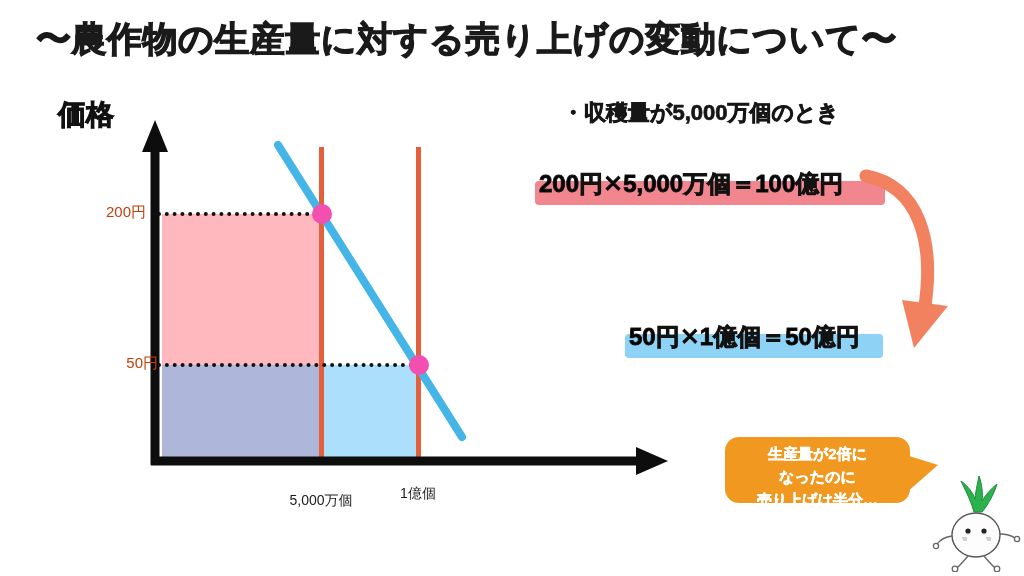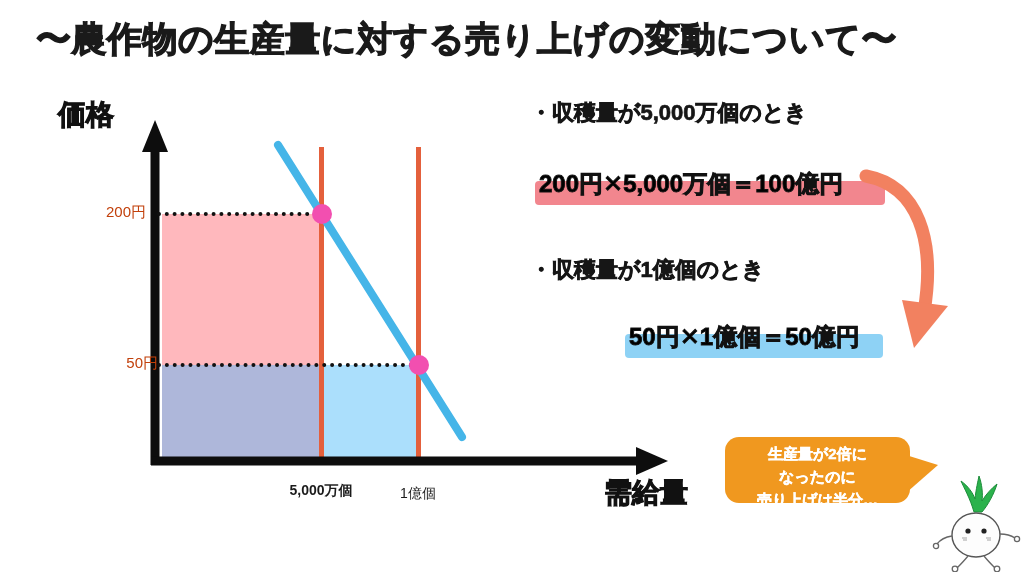--- a/index.html
+++ b/index.html
@@ -65,21 +65,21 @@
   #tick-200 { left: 84px; top: 203px; width: 62px; }
   #tick-50  { left: 96px; top: 354px; width: 62px; }
 
   .xtick-label {
     position: absolute;
     font-size: 14px;
     color: #1b1b1b;
     white-space: nowrap;
     text-align: center;
   }
-  #xtick-a { left: 261px; top: 482px; width: 120px; font-weight: bold; }
+  #xtick-a { left: 261px; top: 492px; width: 120px; }
   #xtick-b { left: 374px; top: 485px; width: 88px; }
 
   
   #axes-svg {
     position: absolute;
     left: 0; top: 0;
     width: 700px; height: 576px;
   }
 
   
@@ -138,20 +138,21 @@
   #dot-1 { left: 312px; top: 204px; }
   #dot-2 { left: 409px; top: 355px; }
 
   
   .bullet-line {
     position: absolute;
     font-size: 22px;
     font-weight: bold;
     color: #161616;
     white-space: nowrap;
+    margin-left: 32px;
     -webkit-text-stroke: 0.7px #161616;
   }
   #bullet-1 { left: 530px; top: 98px; }
   #bullet-2 { left: 530px; top: 255px; }
 
   .eq-wrap {
     position: absolute;
     white-space: nowrap;
   }
   #eq-wrap-1 { left: 535px; top: 168px; }
@@ -262,36 +263,34 @@
       <line x1="278" y1="145" x2="462" y2="437" stroke="#45B5E8" stroke-width="8" stroke-linecap="round"></line>
     </svg>
 
     <div class="guide" id="guide-200"></div>
     <div class="guide" id="guide-50"></div>
 
     <div class="eq-dot" id="dot-1"></div>
     <div class="eq-dot" id="dot-2"></div>
 
     <div class="axis-label" id="ylabel">価格</div>
-    <div class="axis-label" id="xlabel">需給量</div>
 
     <div class="tick-label" id="tick-200">200円</div>
     <div class="tick-label" id="tick-50">50円</div>
     <div class="xtick-label" id="xtick-a">5,000万個</div>
     <div class="xtick-label" id="xtick-b">1億個</div>
   </div>
 
   <div class="bullet-line" id="bullet-1">・収穫量が5,000万個のとき</div>
 
   <div class="eq-wrap" id="eq-wrap-1">
     <div class="highlight" id="hl-1"></div>
     <span class="eq-text">200円✕5,000万個＝100億円</span>
   </div>
 
-  <div class="bullet-line" id="bullet-2">・収穫量が1億個のとき</div>
 
   <div class="eq-wrap" id="eq-wrap-2">
     <div class="highlight" id="hl-2"></div>
     <span class="eq-text">50円✕1億個＝50億円</span>
   </div>
 
   <svg id="curve-arrow" viewBox="0 0 120 220">
     <path d="M 26 16 C 78 26 96 80 84 152" stroke="#F28160" stroke-width="13" fill="none" stroke-linecap="round"></path>
     <polygon points="62,140 108,146 74,188" fill="#F28160"></polygon>
   </svg>

